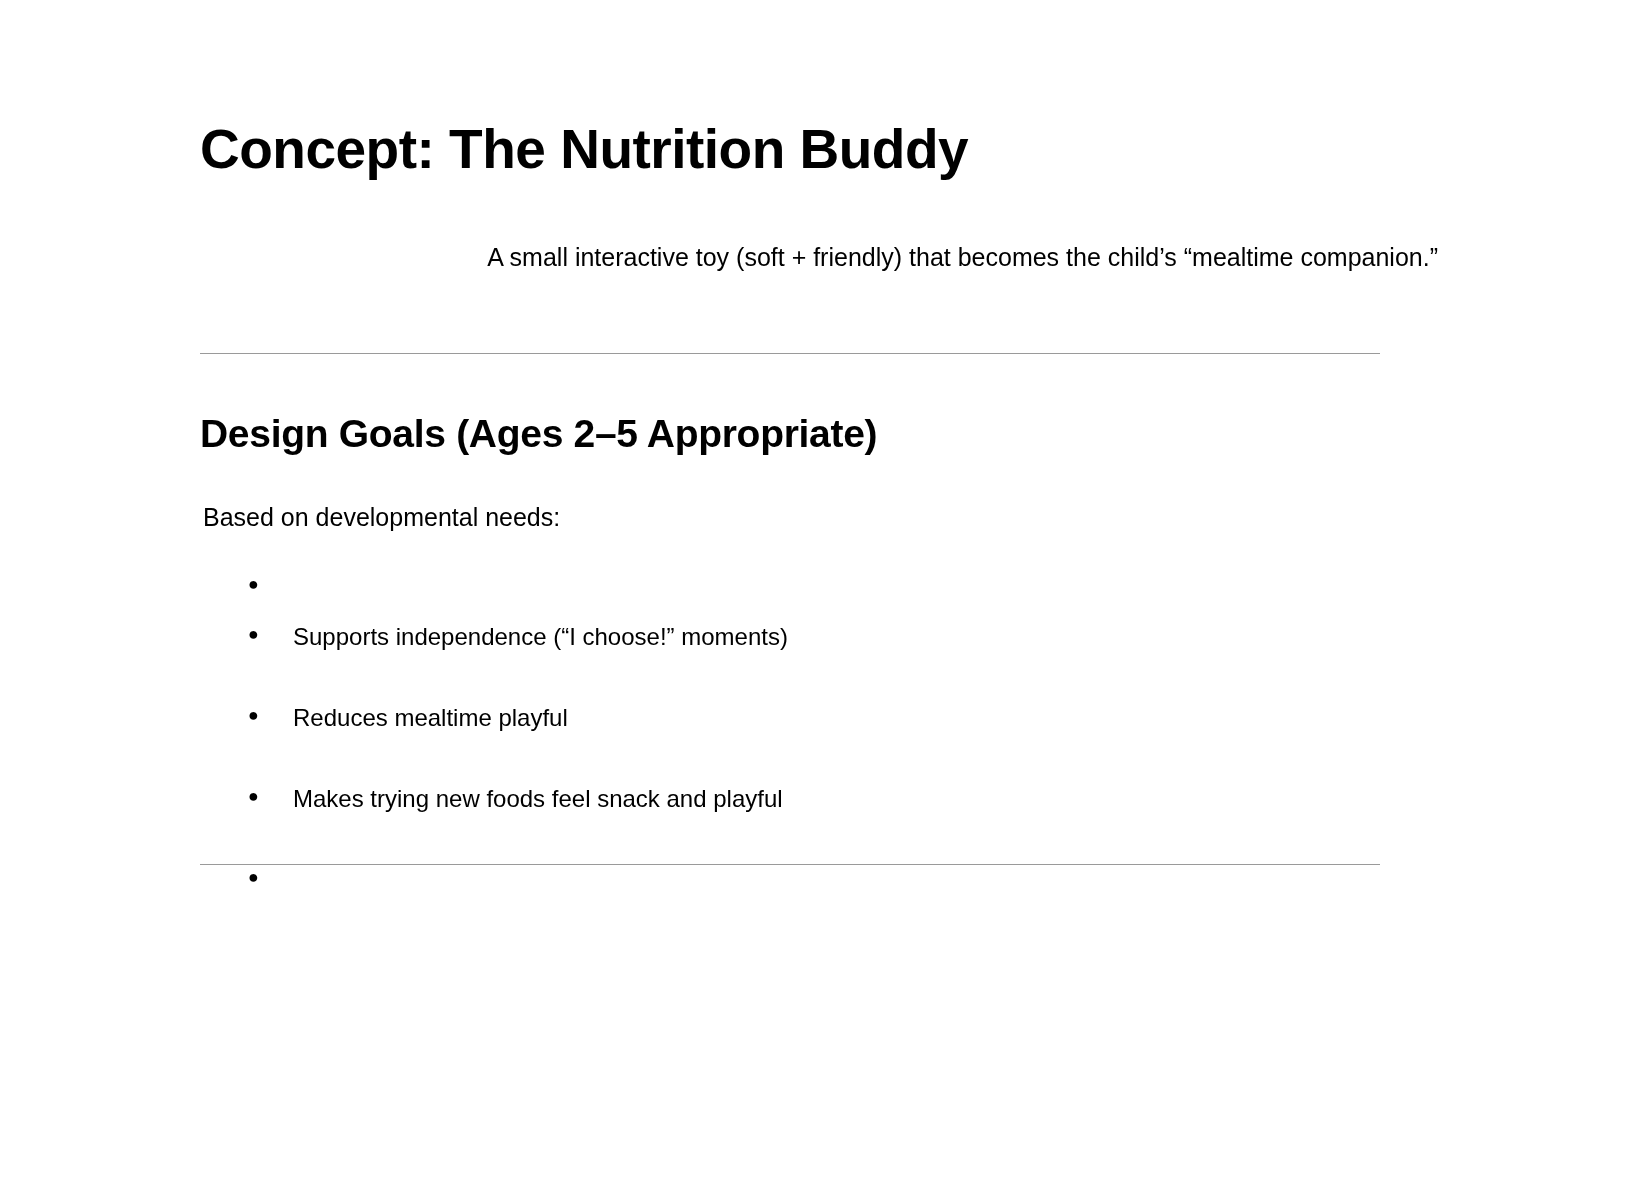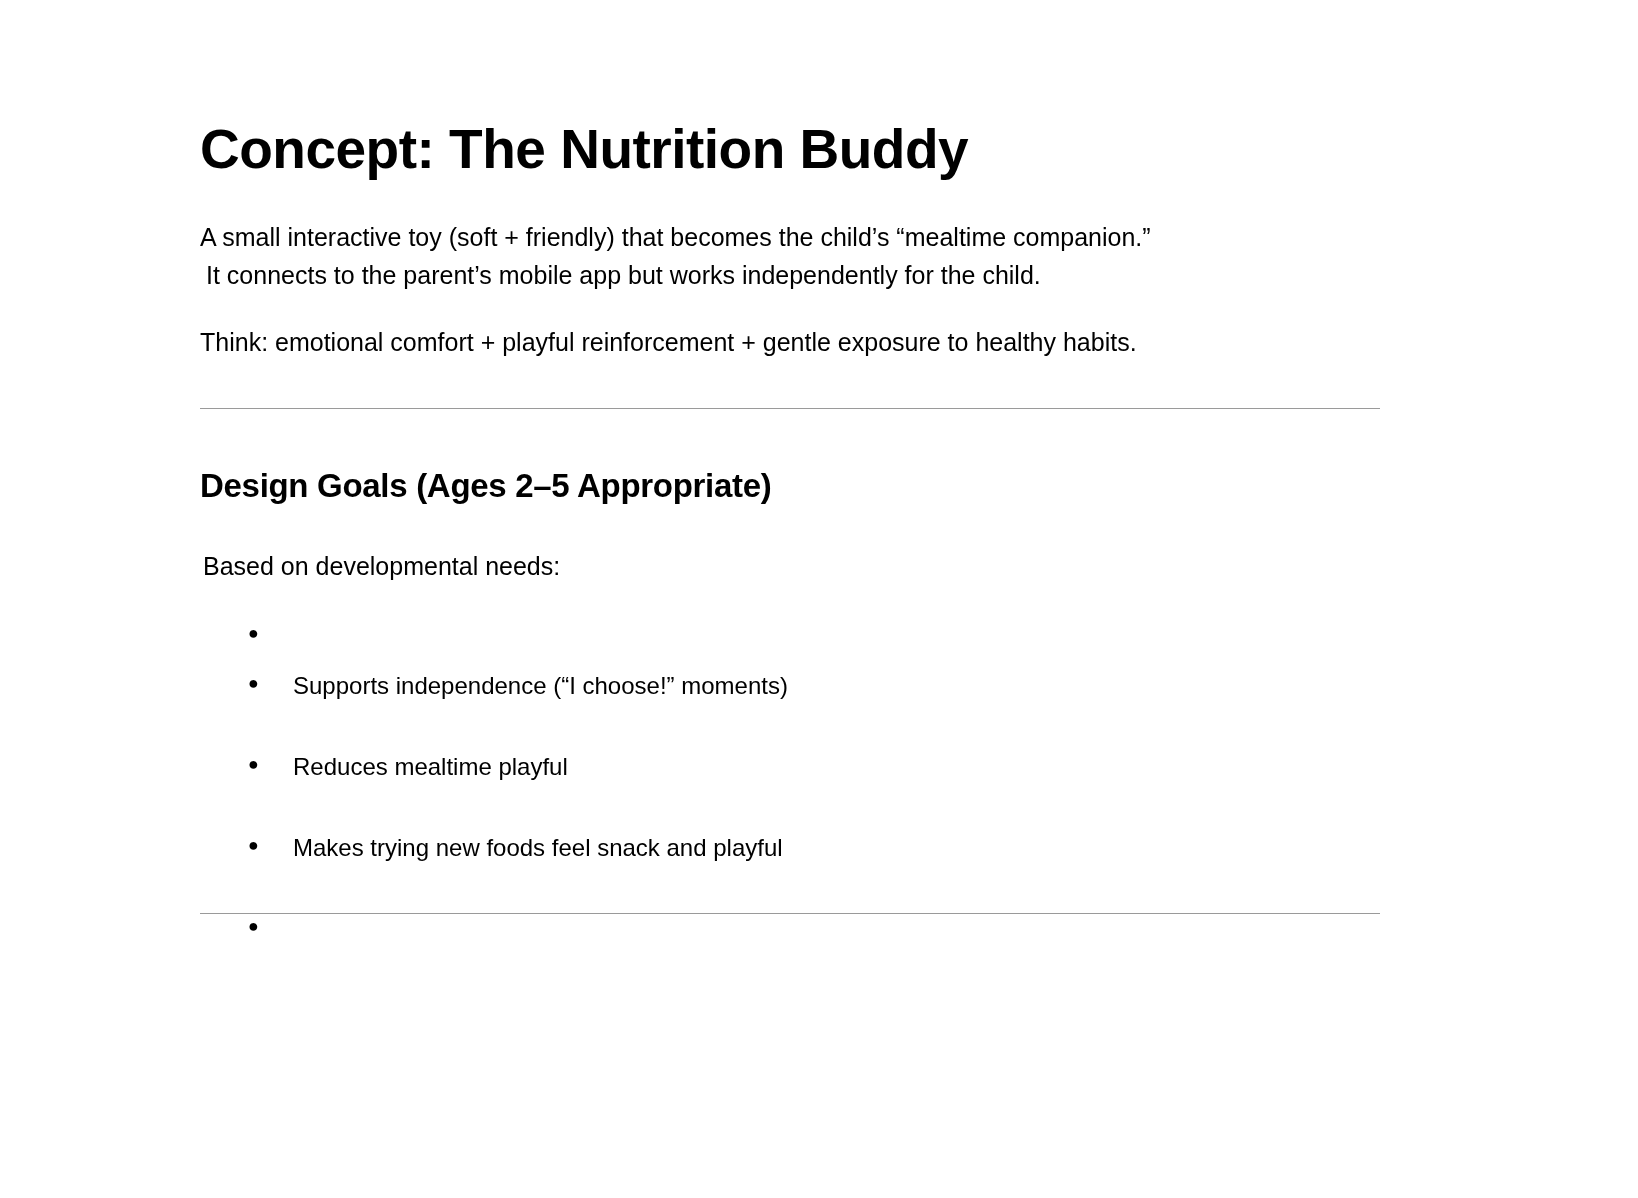--- a/index.html
+++ b/index.html
@@ -24,41 +24,42 @@
   }
   .doc-title {
     font-size: 55px;
     font-weight: bold;
     letter-spacing: -0.5px;
     margin: 0;
     padding-top: 118px;
     line-height: 1.15;
   }
   .intro {
-    margin-top: 38px;
+    margin-top: 58px;
     font-size: 25px;
     line-height: 1.5;
+    text-align: right;
   }
   .intro p {
     margin: 0;
   }
   .intro .second-line {
     text-indent: 6px;
   }
   .intro .spacer {
     height: 30px;
   }
   .divider {
     border: none;
     border-top: 1px solid #9a9a9a;
     margin: 46px 0 0 0;
     width: 1180px;
   }
   .section-heading {
-    font-size: 33px;
+    font-size: 39px;
     font-weight: bold;
     margin: 0;
     padding-top: 58px;
     letter-spacing: -0.3px;
   }
   .section-lead {
     font-size: 25px;
     margin: 3px;
     padding-top: 44px;
   }
@@ -91,23 +92,21 @@
 </style>
 </head>
 <body>
 
 <div class="page">
 
   <h1 class="doc-title">Concept: The Nutrition Buddy</h1>
 
   <div class="intro">
     <p>A small interactive toy (soft + friendly) that becomes the child’s “mealtime companion.”</p>
-    <p class="second-line">It connects to the parent’s mobile app but works independently for the child.</p>
     <div class="spacer"></div>
-    <p>Think: emotional comfort + playful reinforcement + gentle exposure to healthy habits.</p>
   </div>
 
   <hr class="divider">
 
   <h2 class="section-heading">Design Goals (Ages 2–5 Appropriate)</h2>
 
   <p class="section-lead">Based on developmental needs:</p>
 
   <ul class="goals">
     <li>

